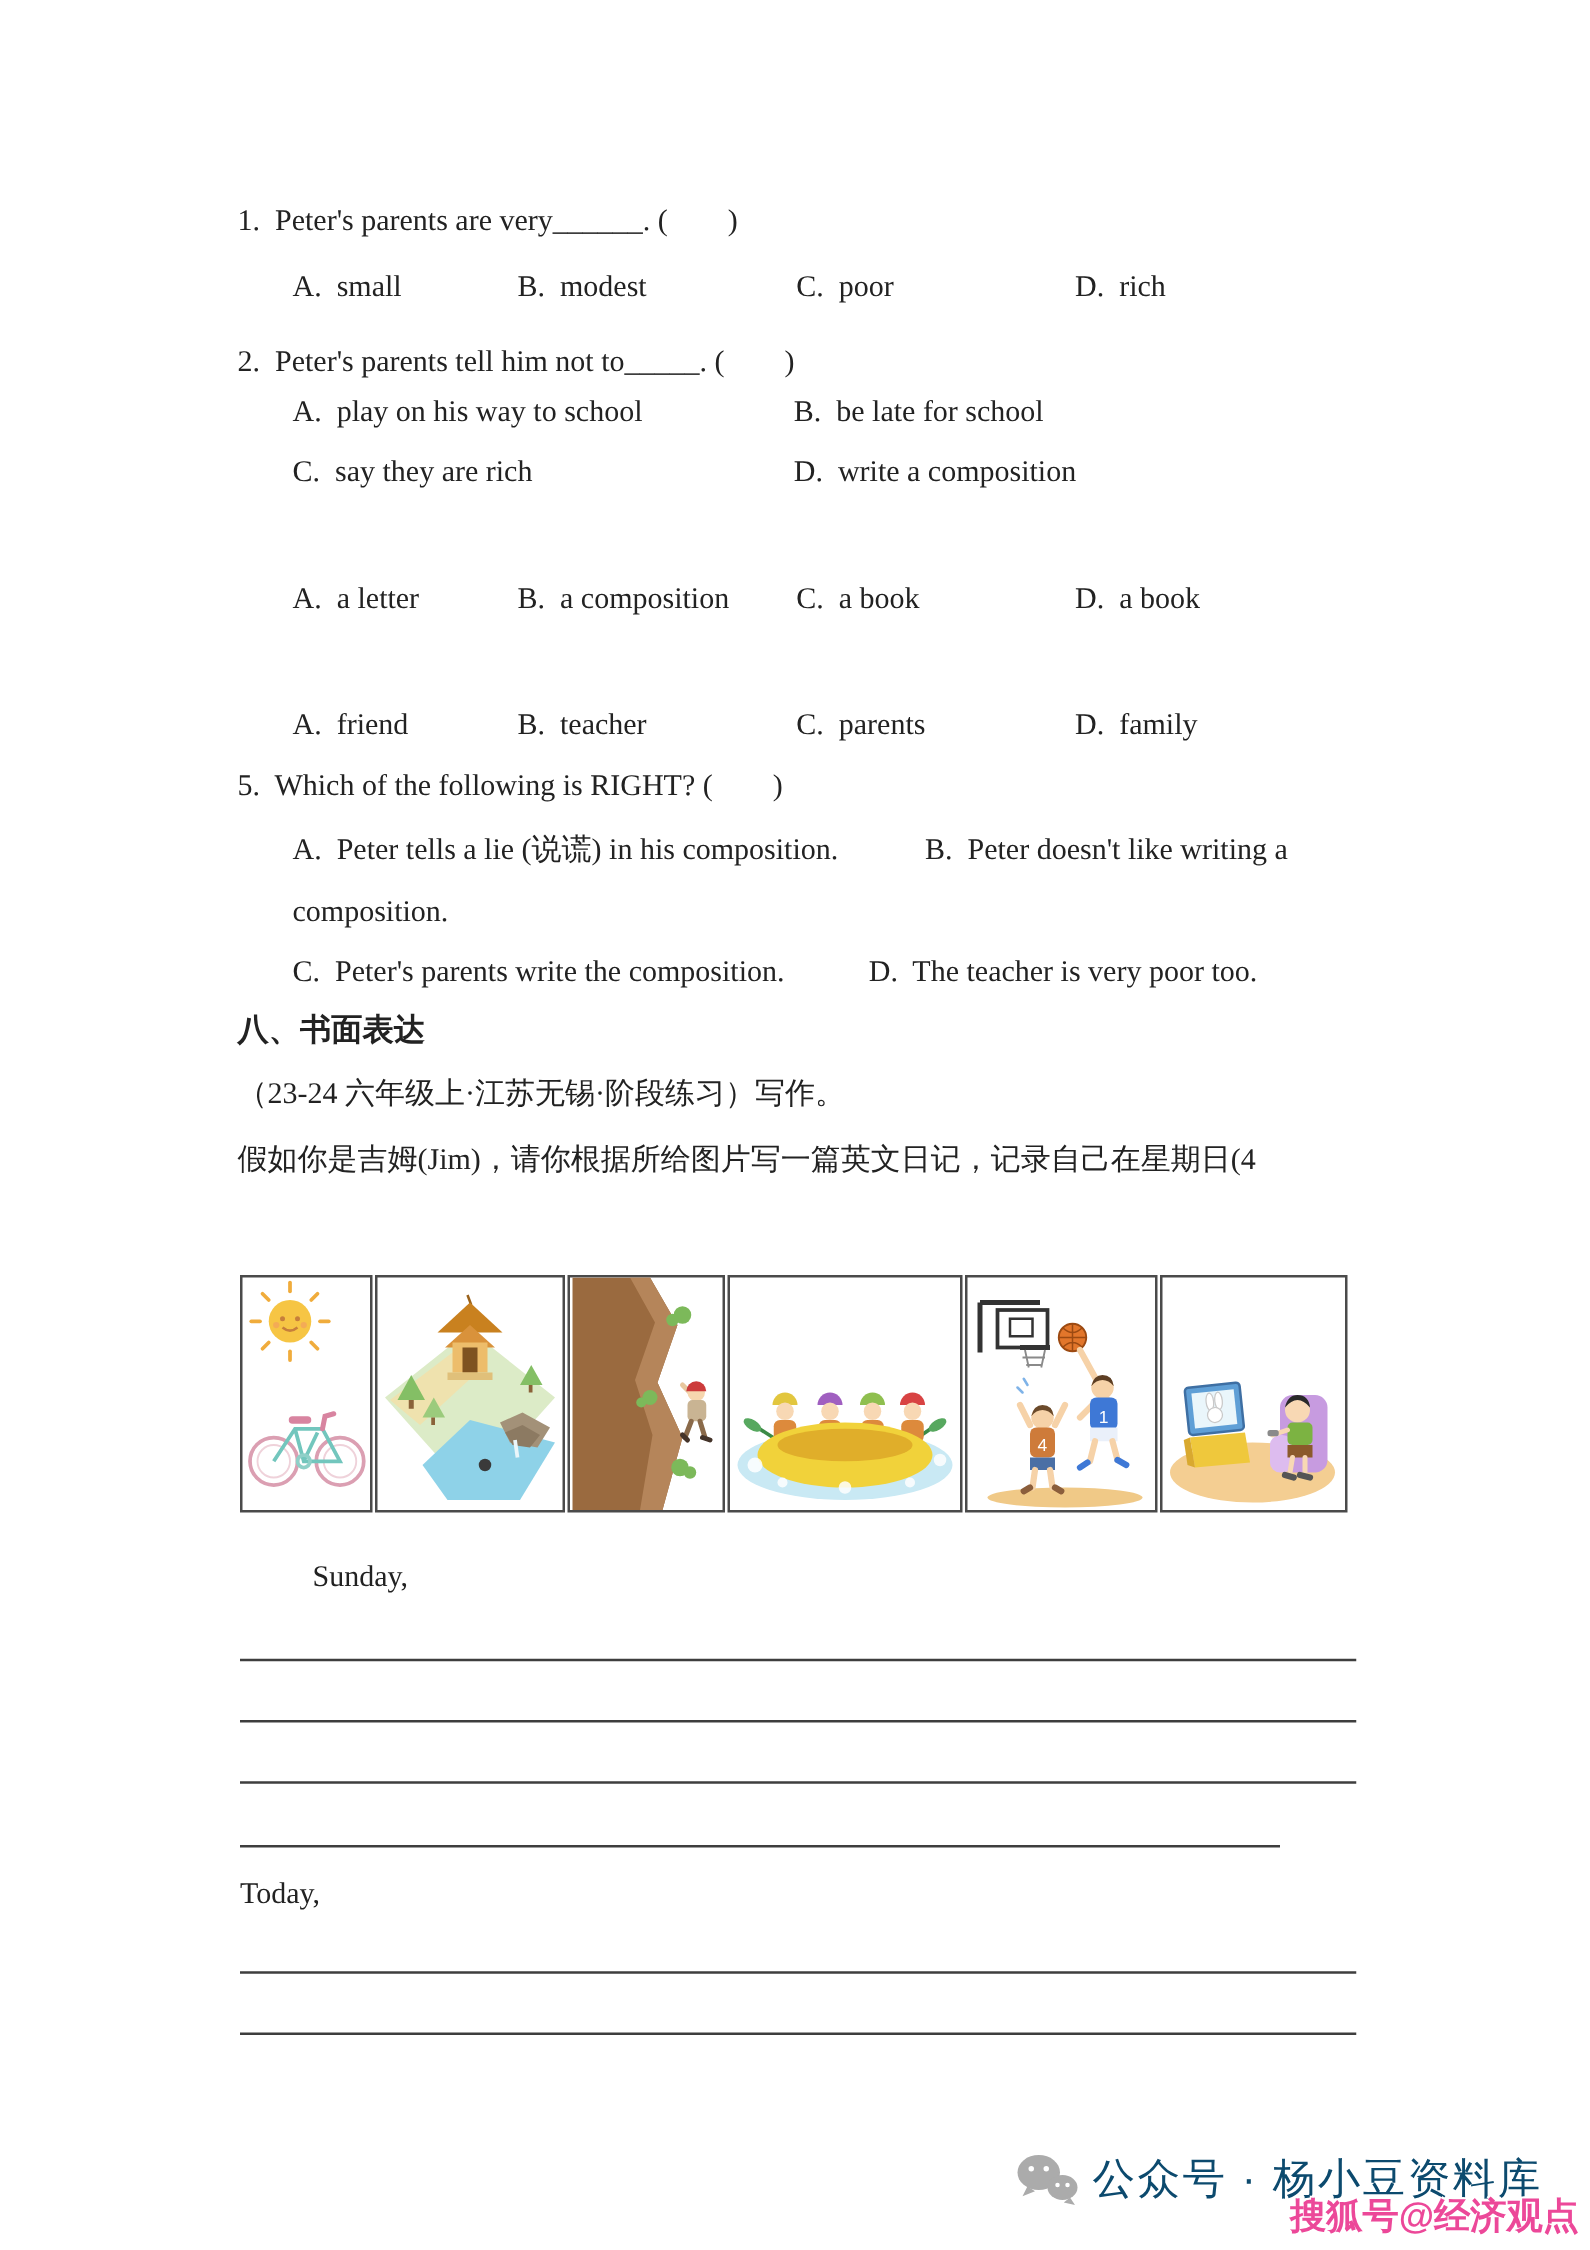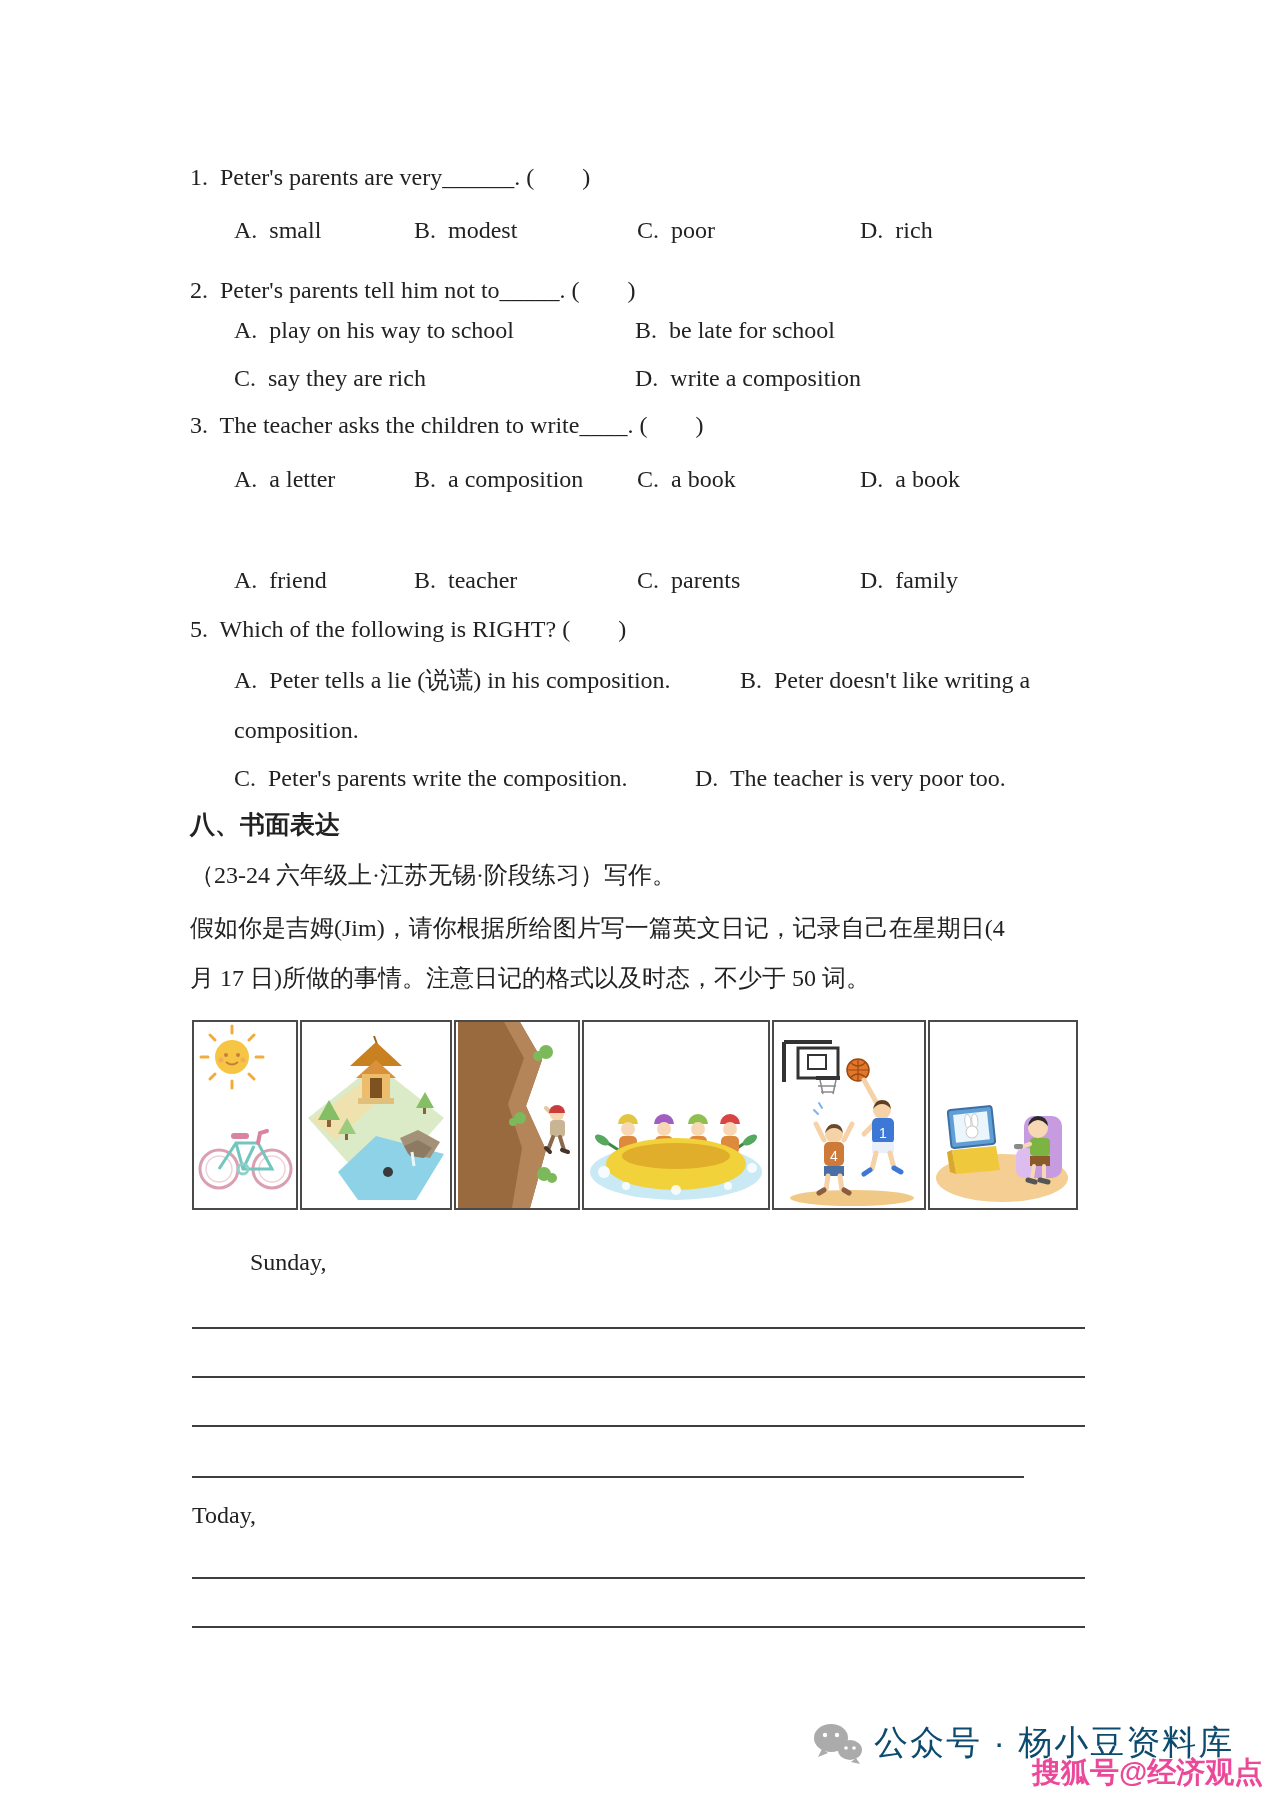--- a/index.html
+++ b/index.html
@@ -41,21 +41,20 @@
   <div class="line stem" style="top:275px">2.  Peter's parents tell him not to_____. (        )</div>
   <div class="optrow" style="top:315px">
     <span class="opt colA">A.  play on his way to school</span>
     <span class="opt colB2">B.  be late for school</span>
   </div>
   <div class="optrow" style="top:363px">
     <span class="opt colA">C.  say they are rich</span>
     <span class="opt colB2">D.  write a composition</span>
   </div>
 
-  <div class="line stem" style="top:410px">3.  The teacher asks the children to write____. (        )</div>
   <div class="optrow" style="top:464px">
     <span class="opt colA">A.  a letter</span>
     <span class="opt colB">B.  a composition</span>
     <span class="opt colC">C.  a book</span>
     <span class="opt colD">D.  a book</span>
   </div>
 
   <div class="optrow" style="top:565px">
     <span class="opt colA">A.  friend</span>
     <span class="opt colB">B.  teacher</span>
@@ -72,21 +71,20 @@
     <span class="opt colA">composition.</span>
   </div>
   <div class="optrow" style="top:763px">
     <span class="opt colA">C.  Peter's parents write the composition.</span>
     <span class="opt colD5">D.  The teacher is very poor too.</span>
   </div>
 
   <div class="line stem section-title" style="top:810px">八、书面表达</div>
   <div class="line stem" style="top:860px">（23-24 六年级上·江苏无锡·阶段练习）写作。</div>
   <div class="line stem" style="top:913px">假如你是吉姆(Jim)，请你根据所给图片写一篇英文日记，记录自己在星期日(4</div>
-  <div class="line stem" style="top:963px">月 17 日)所做的事情。注意日记的格式以及时态，不少于 50 词。</div>
 
   <div class="picbox" style="left:192px;width:102px">
     <svg viewBox="0 0 102 186" aria-label="sunny-day-and-bicycle">
       <g>
         <g stroke="#F0AC3C" stroke-width="3" stroke-linecap="round">
           <line x1="38" y1="11" x2="38" y2="4"></line>
             <line x1="38" y1="59" x2="38" y2="66"></line>
           <line x1="14" y1="35" x2="7" y2="35"></line>
             <line x1="62" y1="35" x2="69" y2="35"></line>
           <line x1="21" y1="18" x2="16" y2="13"></line>

